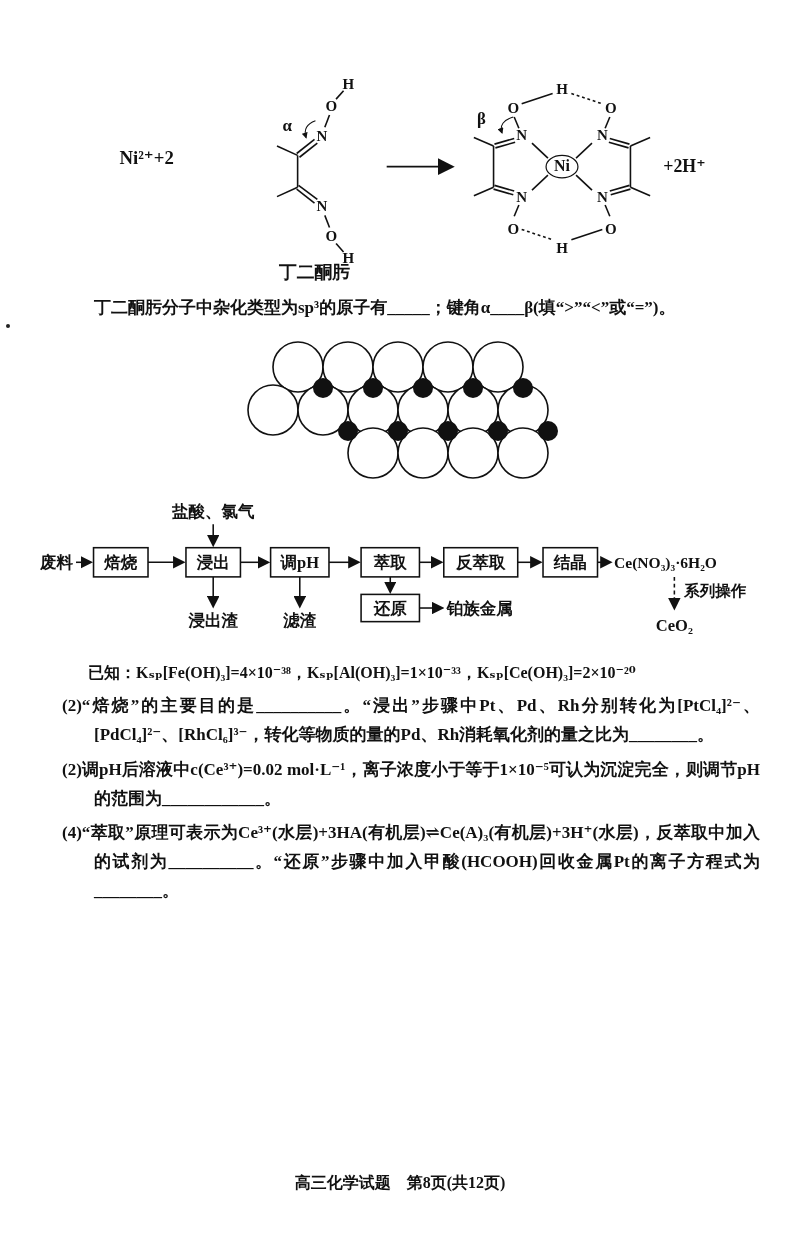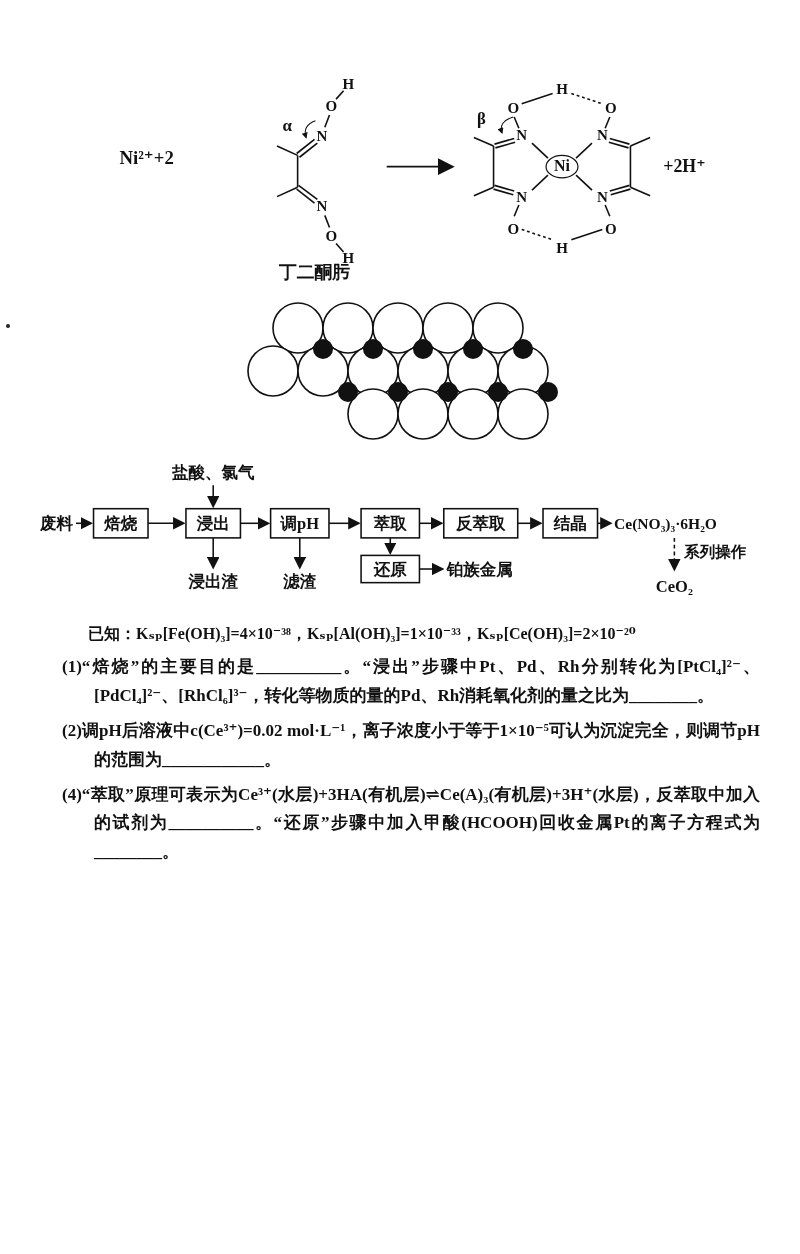--- a/index.html
+++ b/index.html
@@ -127,20 +127,21 @@
       <text x="532" y="93" class="t16" text-anchor="middle">O</text>
       <text x="480" y="73" class="t16" text-anchor="middle">H</text>
       <text x="428" y="222" class="t16" text-anchor="middle">O</text>
       <text x="532" y="222" class="t16" text-anchor="middle">O</text>
       <text x="480" y="242" class="t16" text-anchor="middle">H</text>
       <text x="394" y="104" class="t18" text-anchor="middle">β</text>
       <text x="588" y="156" class="t19">+2H⁺</text>
       <text x="216" y="269" class="t19" text-anchor="middle">丁二酮肟</text>
     </svg>
 
+    <p class="para hybrid">丁二酮肟分子中杂化类型为sp³的原子有_____；键角α____β(填“&gt;”“&lt;”或“=”)。</p>
 
     <svg class="packing-svg" viewBox="0 0 360 150">
       <g fill="#ffffff" stroke="#111" stroke-width="1.6">
         <circle cx="78" cy="28" r="25"></circle>
         <circle cx="128" cy="28" r="25"></circle>
         <circle cx="178" cy="28" r="25"></circle>
         <circle cx="228" cy="28" r="25"></circle>
         <circle cx="278" cy="28" r="25"></circle>
         <circle cx="53" cy="71" r="25"></circle>
         <circle cx="103" cy="71" r="25"></circle>
@@ -213,18 +214,19 @@
       <text x="178" y="16" class="t17" text-anchor="middle">盐酸、氯气</text>
       <text x="178" y="128" class="t17" text-anchor="middle">浸出渣</text>
       <text x="267" y="128" class="t17" text-anchor="middle">滤渣</text>
       <text x="418" y="116" class="t17">铂族金属</text>
       <text x="590" y="69" class="t16">Ce(NO₃)₃·6H₂O</text>
       <text x="662" y="98" class="t16">系列操作</text>
       <text x="652" y="134" class="t17" text-anchor="middle">CeO₂</text>
     </svg>
 
     <p class="para known">已知：Kₛₚ[Fe(OH)₃]=4×10⁻³⁸，Kₛₚ[Al(OH)₃]=1×10⁻³³，Kₛₚ[Ce(OH)₃]=2×10⁻²⁰</p>
-    <p class="para item">(1)“焙烧”的主要目的是__________。“浸出”步骤中Pt、Pd、Rh分别转化为[PtCl₄]²⁻、[PdCl₄]²⁻、[RhCl₆]³⁻，转化等物质的量的Pd、Rh消耗氧化剂的量之比为________。</p>
+    <p class="para item">(2)“焙烧”的主要目的是__________。“浸出”步骤中Pt、Pd、Rh分别转化为[PtCl₄]²⁻、[PdCl₄]²⁻、[RhCl₆]³⁻，转化等物质的量的Pd、Rh消耗氧化剂的量之比为________。</p>
     <p class="para item">(2)调pH后溶液中c(Ce³⁺)=0.02 mol·L⁻¹，离子浓度小于等于1×10⁻⁵可认为沉淀完全，则调节pH的范围为____________。</p>
     <p class="para item">(4)“萃取”原理可表示为Ce³⁺(水层)+3HA(有机层)⇌Ce(A)₃(有机层)+3H⁺(水层)，反萃取中加入的试剂为__________。“还原”步骤中加入甲酸(HCOOH)回收金属Pt的离子方程式为________。</p>
   </div>
 
+  <div class="footer">高三化学试题　第8页(共12页)</div>
 </div>
 
 </body></html>

